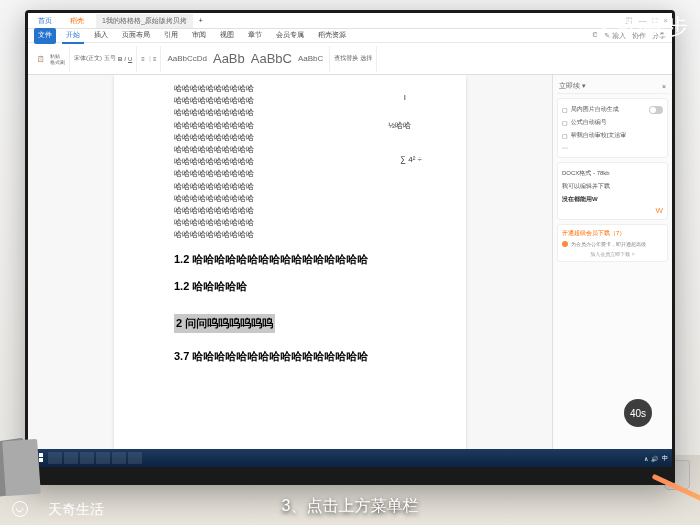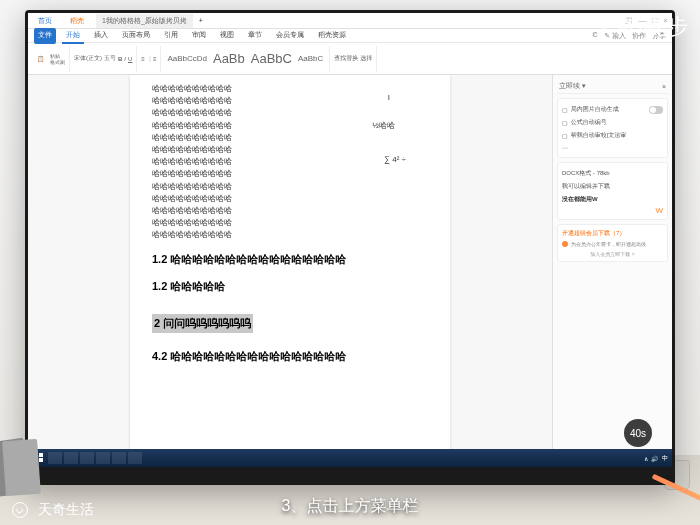--- a/index.html
+++ b/index.html
@@ -20,44 +20,44 @@
 .tab-btn.file{background:#2673ce;color:#fff;border-radius:2px}
 .tab-btn.active{color:#2673ce;border-bottom:2px solid #2673ce}
 .ribbon{height:32px;background:#fff;border-bottom:1px solid #ddd;display:flex;align-items:center;padding:0 6px;gap:4px;font-size:6px;color:#666}
 .rb-grp{display:flex;align-items:center;gap:2px;border-right:1px solid #eee;padding-right:4px;height:26px}
 .rb-btn{width:14px;height:14px;display:flex;align-items:center;justify-content:center;color:#666}
 .rb-styles{display:flex;gap:2px;align-items:center}
 .rb-style{font-size:8px;padding:2px}
 .rb-style.big{font-size:13px}
 .main{display:flex;height:calc(100% - 76px)}
 .doc-area{flex:1;background:#f7f7f7;overflow:auto;display:flex;justify-content:center;padding:0 10px}
-.page{width:320px;background:#fff;box-shadow:0 1px 3px rgba(0,0,0,.15);padding:8px 22px;min-height:100%}
+.page{width:352px;background:#fff;box-shadow:0 1px 3px rgba(0,0,0,.15);padding:8px 60px;min-height:100%}
 .para{font-size:8px;color:#333;line-height:1.4;margin-bottom:1px}
 .h1{font-size:11px;font-weight:700;margin:12px 0 4px}
 .h2{font-size:11px;font-weight:700;margin:16px 0 4px}
 .h2.sel{background:#c8c8c8;display:inline-block;padding:2px 2px}
 .fml{position:absolute;font-size:8px;color:#333}
 .side{width:120px;background:#fbfbfb;border-left:1px solid #e0e0e0;padding:4px;font-size:7px}
 .side-top{display:flex;justify-content:space-between;align-items:center;padding:2px;color:#666;border-bottom:1px solid #eee}
 .side-card{background:#fff;border:1px solid #eee;border-radius:3px;padding:4px;margin-top:4px}
 .side-item{display:flex;align-items:center;gap:3px;padding:2px 0;color:#555;font-size:6px}
 .toggle{width:14px;height:8px;background:#ccc;border-radius:4px;margin-left:auto;position:relative}
 .toggle::after{content:"";position:absolute;width:6px;height:6px;background:#fff;border-radius:50%;top:1px;left:1px}
 .side-dl{background:#fff;border:1px solid #eee;border-radius:3px;padding:4px;margin-top:4px}
 .dl-link{color:#ff6a00;font-size:6px}
 .dl-warn{display:flex;gap:3px;font-size:5px;color:#888;margin-top:3px}
 .dot-o{width:6px;height:6px;background:#ff8a3c;border-radius:50%;flex-shrink:0}
 .statusbar{height:14px;background:#fff;border-top:1px solid #ddd;display:flex;align-items:center;padding:0 6px;font-size:6px;color:#777;gap:8px}
 .taskbar{position:absolute;bottom:0;left:0;right:0;height:18px;background:linear-gradient(180deg,#1e3a5f,#0c2340);display:flex;align-items:center;padding:0 4px;gap:2px}
 .tb-icon{width:14px;height:12px;background:rgba(255,255,255,.1);border-radius:1px}
 .tb-win{width:14px;height:12px;display:flex;align-items:center;justify-content:center}
 .tb-tray{margin-left:auto;display:flex;gap:3px;align-items:center;color:#fff;font-size:6px}
-.badge40{position:absolute;right:20px;bottom:20px;width:28px;height:28px;background:#3d3d3d;border-radius:50%;color:#fff;display:flex;align-items:center;justify-content:center;font-size:10px;z-index:5}
+.badge40{position:absolute;right:20px;bottom:40px;width:28px;height:28px;background:#3d3d3d;border-radius:50%;color:#fff;display:flex;align-items:center;justify-content:center;font-size:10px;z-index:5}
 .caption{position:absolute;bottom:8px;left:50%;transform:translateX(-50%);color:#fff;font-size:16px;font-weight:500;text-shadow:0 2px 4px rgba(0,0,0,.8);z-index:30;white-space:nowrap}
-.brand{position:absolute;bottom:6px;left:12px;color:#fff;font-size:14px;display:flex;align-items:center;gap:10px;z-index:30}
+.brand{position:absolute;bottom:6px;left:12px;color:#fff;font-size:14px;display:flex;gap:20px;z-index:30}
 .brand-icon{width:16px;height:16px;border:1.5px solid #fff;border-radius:50%;position:relative}
 .brand-icon::after{content:"";position:absolute;width:6px;height:6px;border:1.5px solid #fff;border-radius:50%;border-top:none;border-left:none;top:3px;left:3px;transform:rotate(45deg)}
 .binder{position:absolute;bottom:30px;left:-8px;width:35px;height:55px;background:#888;border-radius:2px;transform:rotate(-8deg);z-index:1}
 .binder.b2{left:4px;background:#aaa;transform:rotate(-4deg)}
 .pen{position:absolute;bottom:35px;right:-5px;width:55px;height:5px;background:linear-gradient(90deg,#ff8855,#ffaa66);border-radius:3px;transform:rotate(25deg);z-index:1}
 .cup{position:absolute;bottom:35px;right:10px;width:26px;height:30px;background:rgba(200,200,200,.3);border:1px solid #bbb;border-radius:3px 3px 5px 5px}
 </style>
 </head>
 <body>
 
@@ -155,21 +155,21 @@
       <div class="para">哈哈哈哈哈哈哈哈哈哈</div>
       <div class="fml" style="top:80px;right:44px">∑ 4² ÷</div>
       <div class="para">哈哈哈哈哈哈哈哈哈哈</div>
       <div class="para">哈哈哈哈哈哈哈哈哈哈</div>
       <div class="para">哈哈哈哈哈哈哈哈哈哈</div>
       <div class="para">哈哈哈哈哈哈哈哈哈哈</div>
       <div class="para">哈哈哈哈哈哈哈哈哈哈</div>
       <div class="h1">1.2 哈哈哈哈哈哈哈哈哈哈哈哈哈哈哈哈</div>
       <div class="h1">1.2 哈哈哈哈哈</div>
       <div><span class="h2 sel">2 问问呜呜呜呜呜呜</span></div>
-      <div class="h1">4.2 哈哈哈哈哈哈哈哈哈哈哈哈哈哈哈哈</div>
+      <div class="h1">3.7 哈哈哈哈哈哈哈哈哈哈哈哈哈哈哈哈</div>
     </div>
   </div>
 
   <div class="side">
     <div class="side-top">
       <span>立即续 ▾</span>
       <span>×</span>
     </div>
     <div class="side-card">
       <div class="side-item">

